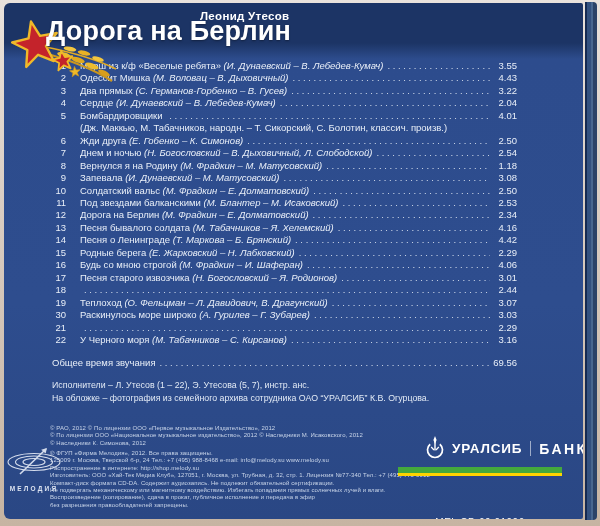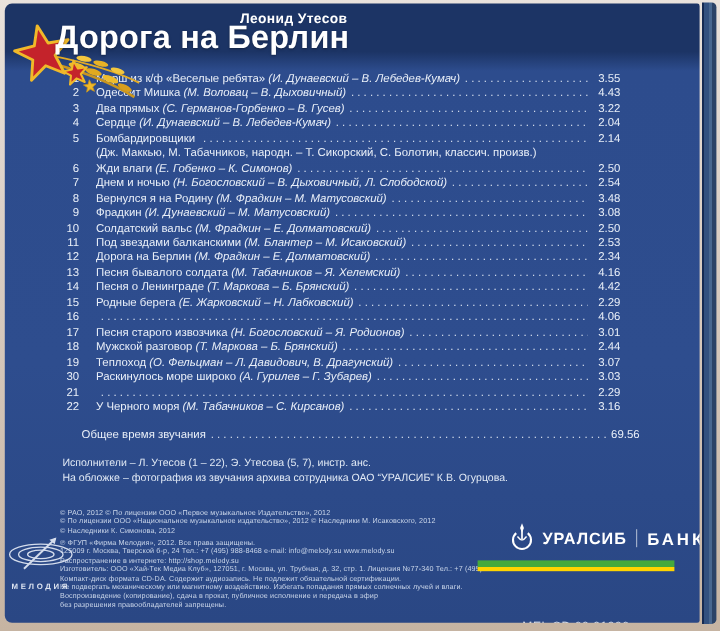--- a/index.html
+++ b/index.html
@@ -31,21 +31,21 @@
   
   .tracklist{position:absolute;left:48px;top:57px;width:465px;font-size:9.5px;line-height:12.45px;}
   .t-line{display:flex;align-items:baseline;white-space:nowrap;}
   .t-num{flex:0 0 14px;text-align:right;margin-right:14px;}
   .t-title{flex:0 1 auto;}
   .t-title i{font-style:italic;}
   .t-dots{flex:1 1 0;overflow:hidden;white-space:nowrap;opacity:.9;margin:0 3px 0 4px;}
   .t-dots::after{content:". . . . . . . . . . . . . . . . . . . . . . . . . . . . . . . . . . . . . . . . . . . . . . . . . . . . . . . . . . . . . . . . . . . . . . . . . . . . . . . . . . . . . . . . . . . . . . . . . . . . . . . .";}
   .t-time{flex:0 0 auto;min-width:24px;text-align:right;}
   .t-extra{padding-left:28px;white-space:nowrap;}
-  .total-row{position:absolute;left:48px;top:354px;width:465px;font-size:9.5px;line-height:12px;margin-left:16px;}
+  .total-row{position:absolute;left:48px;top:354px;width:465px;font-size:9.5px;line-height:12px;}
   
   .notes{position:absolute;left:48px;top:376px;font-size:8.8px;line-height:13px;white-space:nowrap;color:#e2eaf5;}
   
   .fineprint{position:absolute;left:46px;font-size:6px;line-height:7.4px;color:#c9d5e9;white-space:nowrap;letter-spacing:.1px;}
   .fp-copy{top:422px;}
   .fp-prod{top:447px;}
   
   .melodiya{position:absolute;left:1px;top:440px;width:58px;text-align:center;}
   .melodiya-label{font-size:6.5px;font-weight:bold;letter-spacing:2.2px;color:#dce3f0;margin-top:2px;}
   
@@ -129,29 +129,29 @@
           <span class="t-time">2.04</span>
         </div>
 
       </div>
 
       <div>
         <div class="t-line">
           <span class="t-num">5</span>
           <span class="t-title"><span>Бомбардировщики</span>&nbsp;</span>
           <span class="t-dots"></span>
-          <span class="t-time">2.14</span>
+          <span class="t-time">4.01</span>
         </div>
         <div class="t-extra">(Дж. Маккью, М. Табачников, народн. – Т. Сикорский, С. Болотин, классич. произв.)</div>
       </div>
 
       <div>
         <div class="t-line">
           <span class="t-num">6</span>
-          <span class="t-title"><span>Жди влаги</span>&nbsp;<i>(Е. Гобенко – К. Симонов)</i></span>
+          <span class="t-title"><span>Жди друга</span>&nbsp;<i>(Е. Гобенко – К. Симонов)</i></span>
           <span class="t-dots"></span>
           <span class="t-time">2.50</span>
         </div>
 
       </div>
 
       <div>
         <div class="t-line">
           <span class="t-num">7</span>
           <span class="t-title"><span>Днем и ночью</span>&nbsp;<i>(Н. Богословский – В. Дыховичный, Л. Слободской)</i></span>
@@ -159,29 +159,29 @@
           <span class="t-time">2.54</span>
         </div>
 
       </div>
 
       <div>
         <div class="t-line">
           <span class="t-num">8</span>
           <span class="t-title"><span>Вернулся я на Родину</span>&nbsp;<i>(М. Фрадкин – М. Матусовский)</i></span>
           <span class="t-dots"></span>
-          <span class="t-time">3.48</span>
+          <span class="t-time">1.18</span>
         </div>
 
       </div>
 
       <div>
         <div class="t-line">
           <span class="t-num">9</span>
-          <span class="t-title"><span>Фрадкин</span>&nbsp;<i>(И. Дунаевский – М. Матусовский)</i></span>
+          <span class="t-title"><span>Запевала</span>&nbsp;<i>(И. Дунаевский – М. Матусовский)</i></span>
           <span class="t-dots"></span>
           <span class="t-time">3.08</span>
         </div>
 
       </div>
 
       <div>
         <div class="t-line">
           <span class="t-num">10</span>
           <span class="t-title"><span>Солдатский вальс</span>&nbsp;<i>(М. Фрадкин – Е. Долматовский)</i></span>
@@ -237,40 +237,40 @@
           <span class="t-title"><span>Родные берега</span>&nbsp;<i>(Е. Жарковский – Н. Лабковский)</i></span>
           <span class="t-dots"></span>
           <span class="t-time">2.29</span>
         </div>
 
       </div>
 
       <div>
         <div class="t-line">
           <span class="t-num">16</span>
+          <span class="t-title"><span>Будь со мною строгой</span>&nbsp;<i>(М. Фрадкин – И. Шаферан)</i></span>
           <span class="t-dots"></span>
           <span class="t-time">4.06</span>
         </div>
 
       </div>
 
       <div>
         <div class="t-line">
           <span class="t-num">17</span>
           <span class="t-title"><span>Песня старого извозчика</span>&nbsp;<i>(Н. Богословский – Я. Родионов)</i></span>
           <span class="t-dots"></span>
           <span class="t-time">3.01</span>
         </div>
 
       </div>
 
       <div>
         <div class="t-line">
           <span class="t-num">18</span>
-          <span class="t-title"><span>Мужской разговор</span>&nbsp;<i>(Т. Маркова – Б. Брянский)</i></span>
           <span class="t-dots"></span>
           <span class="t-time">2.44</span>
         </div>
 
       </div>
 
       <div>
         <div class="t-line">
           <span class="t-num">19</span>
           <span class="t-title"><span>Теплоход</span>&nbsp;<i>(О. Фельцман – Л. Давидович, В. Драгунский)</i></span>
@@ -311,21 +311,21 @@
     </div>
 
   <div class="t-line total-row">
     <span>Общее время звучания</span>
     <span class="t-dots"></span>
     <span class="t-time">69.56</span>
   </div>
 
   <div class="notes">
     <div>Исполнители – Л. Утесов (1 – 22), Э. Утесова (5, 7), инстр. анс.</div>
-    <div>На обложке – фотография из звучания архива сотрудника ОАО “УРАЛСИБ” К.В. Огурцова.</div>
+    <div>На обложке – фотография из семейного архива сотрудника ОАО “УРАЛСИБ” К.В. Огурцова.</div>
   </div>
 
   <div class="fineprint fp-copy">
 
   <div>© РАО, 2012  © По лицензии ООО «Первое музыкальное Издательство», 2012</div>
       <div>© По лицензии ООО «Национальное музыкальное издательство», 2012  © Наследники М. Исаковского, 2012</div>
       <div>© Наследники К. Симонова, 2012</div>
     </div>
   <div class="fineprint fp-prod">
 

